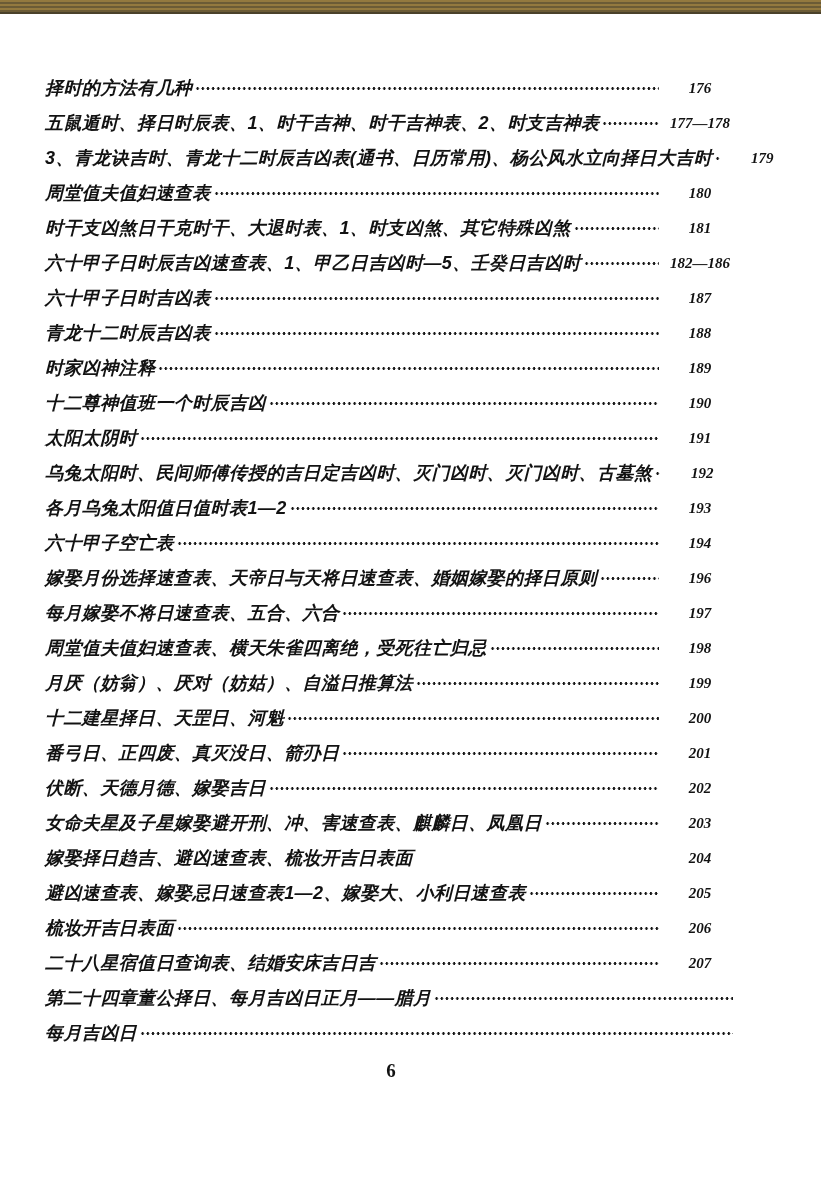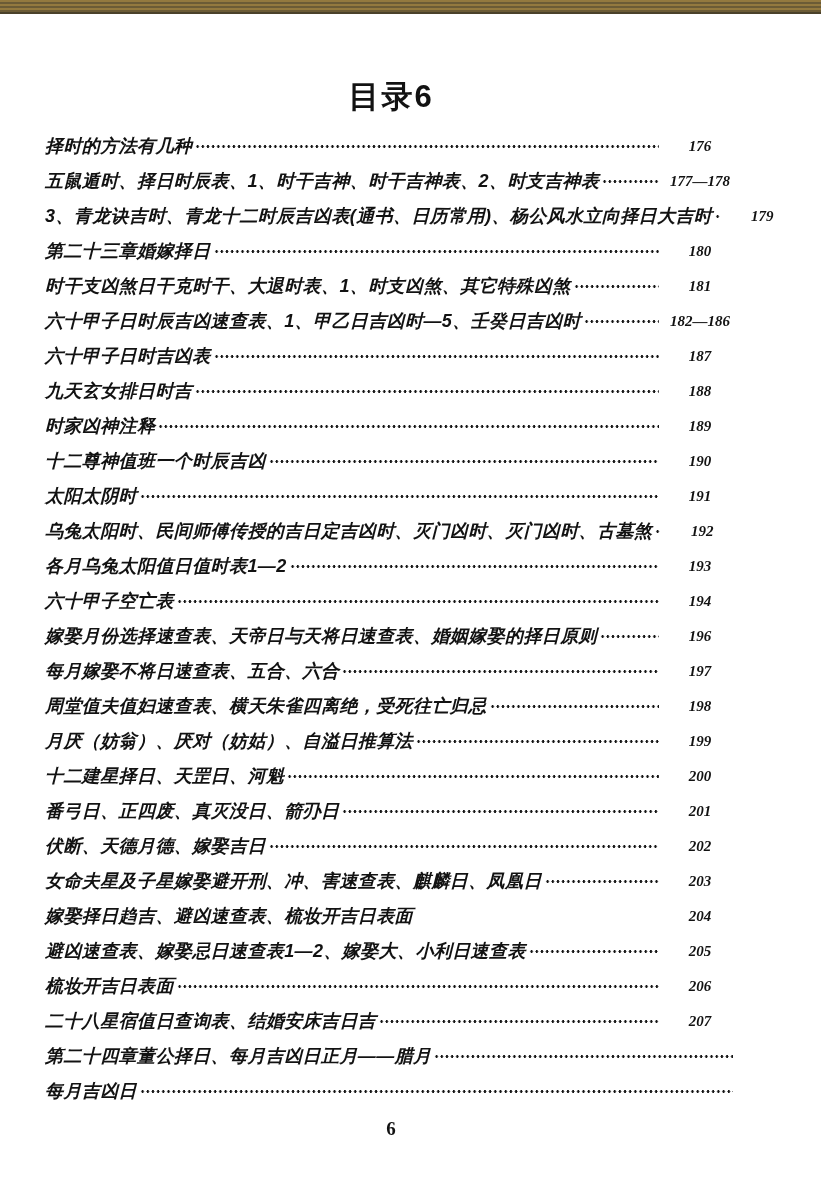--- a/index.html
+++ b/index.html
@@ -82,59 +82,58 @@
     font-weight:bold;
     color:var(--ink);
   }
 </style>
 </head>
 <body>
 
 <div class="top-border"></div>
 
 <div class="content">
-  <div class="doc-title">目录6</div>
   <div class="toc">
       <div class="toc-row">
     <span class="entry-text">择时的方法有几种</span>
     <span class="leader"></span>
     <span class="page">176</span>
   </div>
       <div class="toc-row">
     <span class="entry-text">五鼠遁时、择日时辰表、1、时干吉神、时干吉神表、2、时支吉神表</span>
     <span class="leader"></span>
     <span class="page">177—178</span>
   </div>
       <div class="toc-row">
     <span class="entry-text">3、青龙诀吉时、青龙十二时辰吉凶表(通书、日历常用)、杨公风水立向择日大吉时</span>
     <span class="leader"></span>
     <span class="page">179</span>
   </div>
       <div class="toc-row">
-    <span class="entry-text">第二十三章婚嫁择日</span>
+    <span class="entry-text">周堂值夫值妇速查表</span>
     <span class="leader"></span>
     <span class="page">180</span>
   </div>
       <div class="toc-row">
     <span class="entry-text">时干支凶煞日干克时干、大退时表、1、时支凶煞、其它特殊凶煞</span>
     <span class="leader"></span>
     <span class="page">181</span>
   </div>
       <div class="toc-row">
     <span class="entry-text">六十甲子日时辰吉凶速查表、1、甲乙日吉凶时—5、壬癸日吉凶时</span>
     <span class="leader"></span>
     <span class="page">182—186</span>
   </div>
       <div class="toc-row">
     <span class="entry-text">六十甲子日时吉凶表</span>
     <span class="leader"></span>
     <span class="page">187</span>
   </div>
       <div class="toc-row">
-    <span class="entry-text">九天玄女排日时吉</span>
+    <span class="entry-text">青龙十二时辰吉凶表</span>
     <span class="leader"></span>
     <span class="page">188</span>
   </div>
       <div class="toc-row">
     <span class="entry-text">时家凶神注释</span>
     <span class="leader"></span>
     <span class="page">189</span>
   </div>
       <div class="toc-row">
     <span class="entry-text">十二尊神值班一个时辰吉凶</span>

